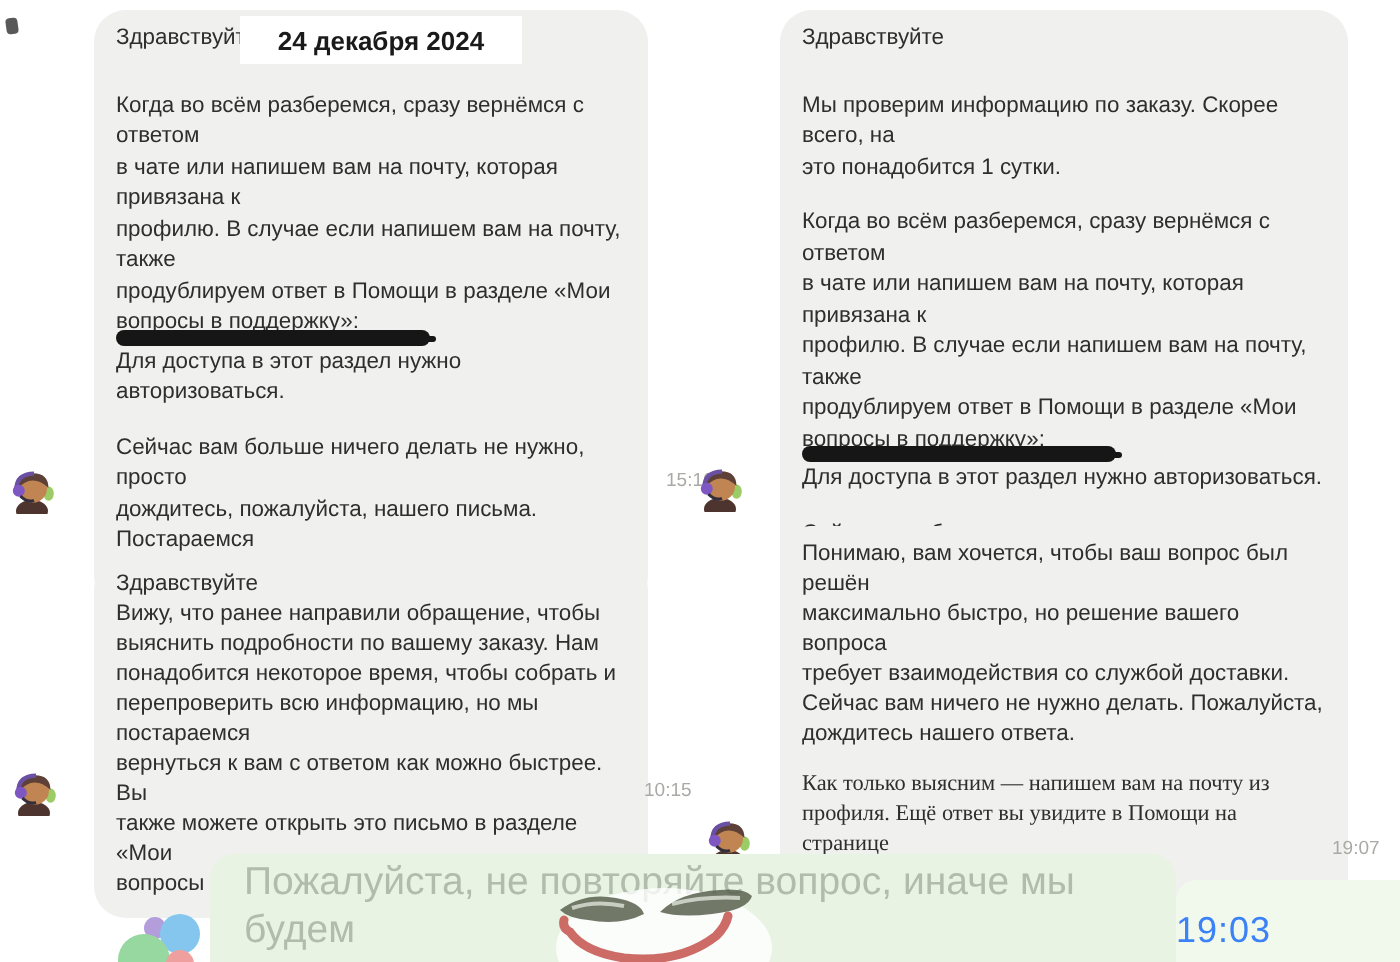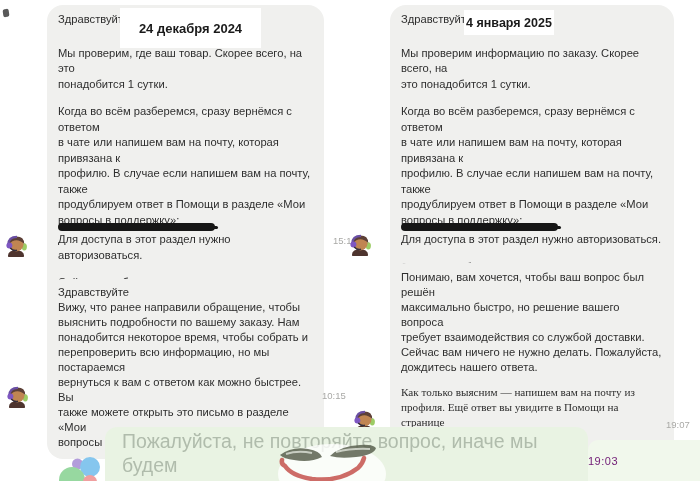--- a/index.html
+++ b/index.html
@@ -28,21 +28,21 @@
   .redacted.low{margin:2px 0 2px;}
   .redacted::after{
     content:"";position:absolute;top:3px;left:118px;width:42px;height:3px;
     background:var(--redaction-black,#161616);border-radius:2px;
   }
   
   .date-box{
     position:absolute;background:#ffffff;color:var(--date-text,#1a1a1a);
     font-weight:bold;display:flex;align-items:center;justify-content:center;
   }
-  .date-box.d1{left:120px;top:8px;width:141px;height:40px;font-size:13px;}
+  .date-box.d1{left:120px;top:8px;width:141px;height:24px;font-size:13px;}
   .date-box.d2{left:115px;top:284px;width:97px;height:17px;font-size:12.5px;}
   .date-box.d3{left:464px;top:10px;width:90px;height:25px;font-size:12.5px;}
   
   .timestamp{position:absolute;font-size:9.5px;color:var(--timestamp-gray,#a9a9a6);white-space:nowrap;}
   
   .avatar{position:absolute;width:24px;height:24px;}
   
   .green-a{
     position:absolute;left:105px;top:427px;width:483px;height:60px;
     background:var(--bubble-green,#e9f3e3);border-radius:12px 12px 0 0;
@@ -50,41 +50,39 @@
   .green-b{
     position:absolute;left:588px;top:440px;width:118px;height:45px;
     background:var(--bubble-green-light,#f1f8ec);border-radius:10px 0 0 0;
   }
   .warning-text{
     position:absolute;left:122px;top:429px;width:470px;
     font-size:19.5px;line-height:24px;color:var(--warning-text,#b0bcac);
     white-space:pre-line;
   }
   .warning-time{
-    position:absolute;left:588px;top:455px;font-size:11px;
-    color:#701a75;letter-spacing:.5px;
+    position:absolute;left:588px;top:455px;font-size:18px;
+    color:#3b82f6;letter-spacing:.5px;
   }
   .corner-mark{
     position:absolute;left:3px;top:9px;width:6px;height:8px;border-radius:2px;
     background:#3c3c3c;opacity:.85;transform:rotate(-8deg);
   }
   .meme{position:absolute;left:272px;top:438px;width:115px;height:43px;}
   .team-avatar{position:absolute;left:58px;top:452px;width:48px;height:29px;}
 </style>
 </head>
 <body>
 
 <div class="stage">
 
   <div class="corner-mark"></div>
 
   <div class="bubble" style="left:35px;top:5px;width:255px;">
     <div class="greeting">Здравствуйте</div>
-    <p>Мы проверим, где ваш товар. Скорее всего, на это
-понадобится 1 сутки.</p>
     <p style="margin-bottom:0;">Когда во всём разберемся, сразу вернёмся с ответом
 в чате или напишем вам на почту, которая привязана к
 профилю. В случае если напишем вам на почту, также
 продублируем ответ в Помощи в разделе «Мои
 вопросы в поддержку»:</p>
     <div class="redacted"></div>
     <p>Для доступа в этот раздел нужно авторизоваться.</p>
     <p>Сейчас вам больше ничего делать не нужно, просто
 дождитесь, пожалуйста, нашего письма. Постараемся
 вернуться к вам как можно быстрее.</p>
@@ -132,21 +130,20 @@
 в чате или напишем вам на почту, которая привязана к
 профилю. В случае если напишем вам на почту, также
 продублируем ответ в Помощи в разделе «Мои
 вопросы в поддержку»:</p>
     <div class="redacted"></div>
     <p>Для доступа в этот раздел нужно авторизоваться.</p>
     <p>Сейчас вам больше ничего делать не нужно, просто
 дождитесь, пожалуйста, нашего письма. Постараемся
 вернуться к вам как можно быстрее.</p>
   </div>
-  <div class="date-box d3">4 января 2025</div>
   <div class="timestamp" style="left:664px;top:236px;margin-left:40px;">19:01</div>
 
   <svg class="avatar" style="left:348px;top:232px;" viewBox="0 0 24 24">
     <ellipse cx="12" cy="22.5" rx="8" ry="5.5" fill="#4e342e"></ellipse>
     <ellipse cx="20.3" cy="13.8" rx="2.6" ry="3.6" fill="#9ccc65"></ellipse>
     <circle cx="12.3" cy="11.2" r="7.2" fill="#c08552"></circle>
     <path d="M4.8,11.5 Q4.8,3.6 12.5,3.6 Q20.2,3.6 20.2,11 Q16.2,7.2 12.3,7.3 Q8.2,7.4 4.8,11.5 Z" fill="#5d4037"></path>
     <path d="M4.2,12 Q4.2,3.8 13,3.8" stroke="#6a4fa3" stroke-width="2.2" fill="none"></path>
     <circle cx="5.4" cy="12.4" r="3" fill="#7e57c2"></circle>
     <path d="M6.2,15 Q9.5,18.4 13,17.2" stroke="#332e3c" stroke-width="1.6" fill="none"></path>

